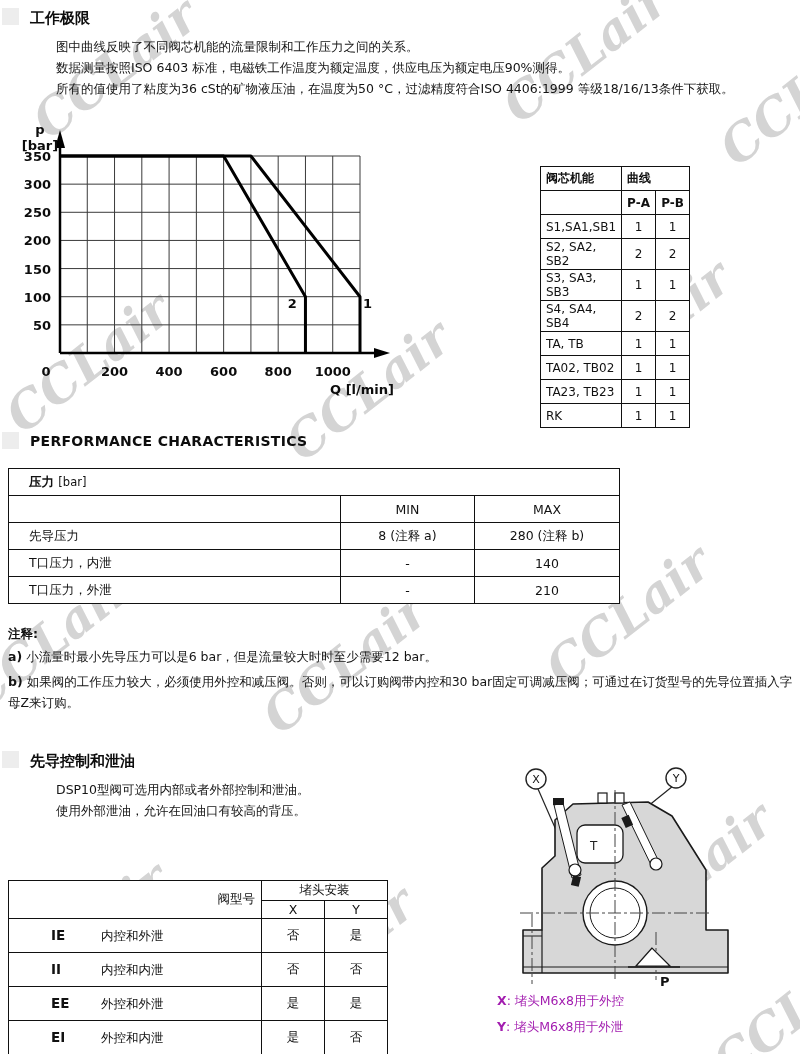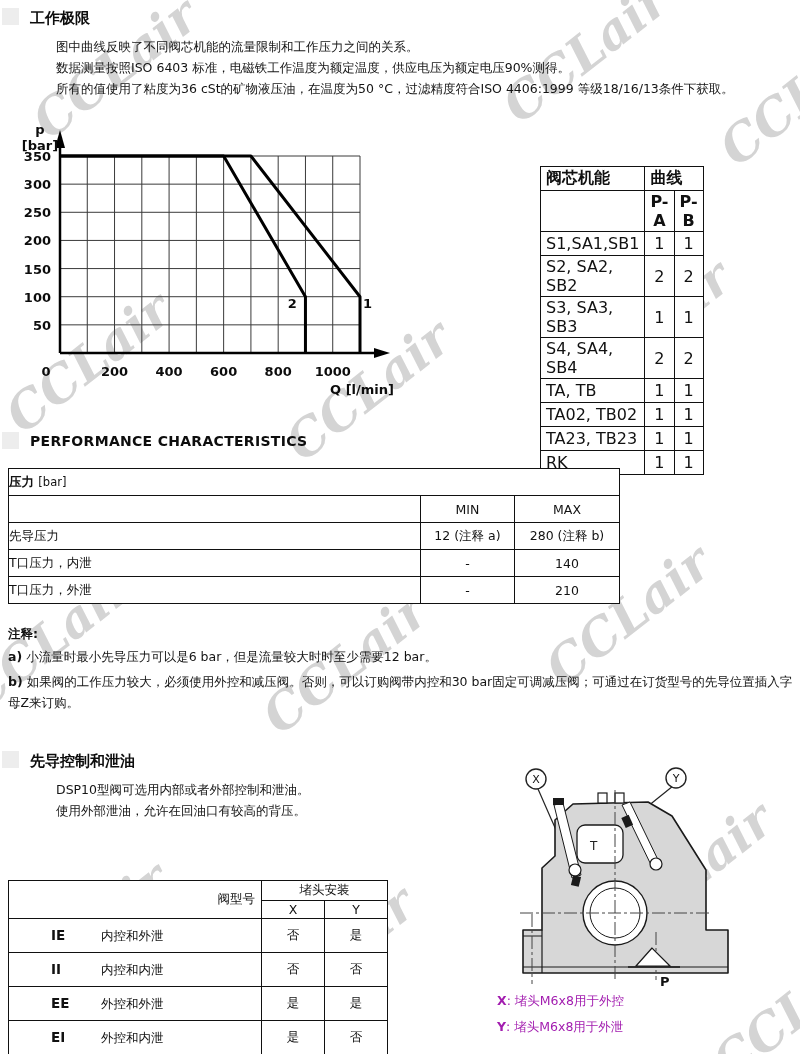--- a/index.html
+++ b/index.html
@@ -24,26 +24,26 @@
   .grid{stroke:#3a3a3a;stroke-width:1;}
   .axis{stroke:#000;stroke-width:2.5;}
   .curve{fill:none;stroke:#000;stroke-width:3;stroke-linejoin:round;}
   .solid{fill:#000;}
   .tick{font-family:"DejaVu Sans",sans-serif;font-weight:700;font-size:13px;fill:#0c0c0c;}
   .ty{text-anchor:end;}
   .tx{text-anchor:middle;}
   .te{text-anchor:end;}
   
   table{border-collapse:collapse;background:#fff;z-index:3;font-family:"DejaVu Sans",sans-serif;}
-  .spool{position:absolute;left:540px;top:166px;width:163px;font-size:16px;}
+  .spool{position:absolute;left:540px;top:166px;width:150px;font-size:12px;}
   .spool th,.spool td{border:1.5px solid #111;padding:1px 5px;height:21px;font-weight:400;text-align:left;}
   .spool th{font-weight:700;}
   .spool .c{text-align:center;width:32px;}
   .press{position:absolute;left:8px;top:468px;width:612px;font-size:12.5px;}
-  .press th,.press td{border:1.5px solid #111;padding:2px 0;height:22px;font-weight:400;text-align:left;}
+  .press th,.press td{border:1.5px solid #111;padding:2px 20px;height:22px;font-weight:400;text-align:left;}
   .press .c{text-align:center;}
   .press .w-min{width:93px;}
   .press .w-max{width:104px;}
   .press .hd{font-weight:700;}
   .press .hd .lt{font-weight:400;font-size:11.5px;}
   .plug{position:absolute;left:8px;top:880px;width:380px;font-size:12.5px;}
   .plug th,.plug td{border:1.5px solid #111;padding:1px 6px;font-weight:400;}
   .plug .hrow{height:17px;text-align:center;}
   .plug .mh{text-align:right;font-weight:400;}
   .plug .xy{width:50px;text-align:center;}
@@ -195,21 +195,21 @@
         <span class="lt">[bar]</span>
       </th>
     </tr>
     <tr>
       <td></td>
       <td class="c w-min">MIN</td>
       <td class="c w-max">MAX</td>
     </tr>
     <tr>
       <td>先导压力</td>
-      <td class="c">12 (注释 a)</td>
+      <td class="c">8 (注释 a)</td>
       <td class="c">280 (注释 b)</td>
     </tr>
     <tr>
       <td>T口压力，内泄</td>
       <td class="c">-</td>
       <td class="c">140</td>
     </tr>
     <tr>
       <td>T口压力，外泄</td>
       <td class="c">-</td>

